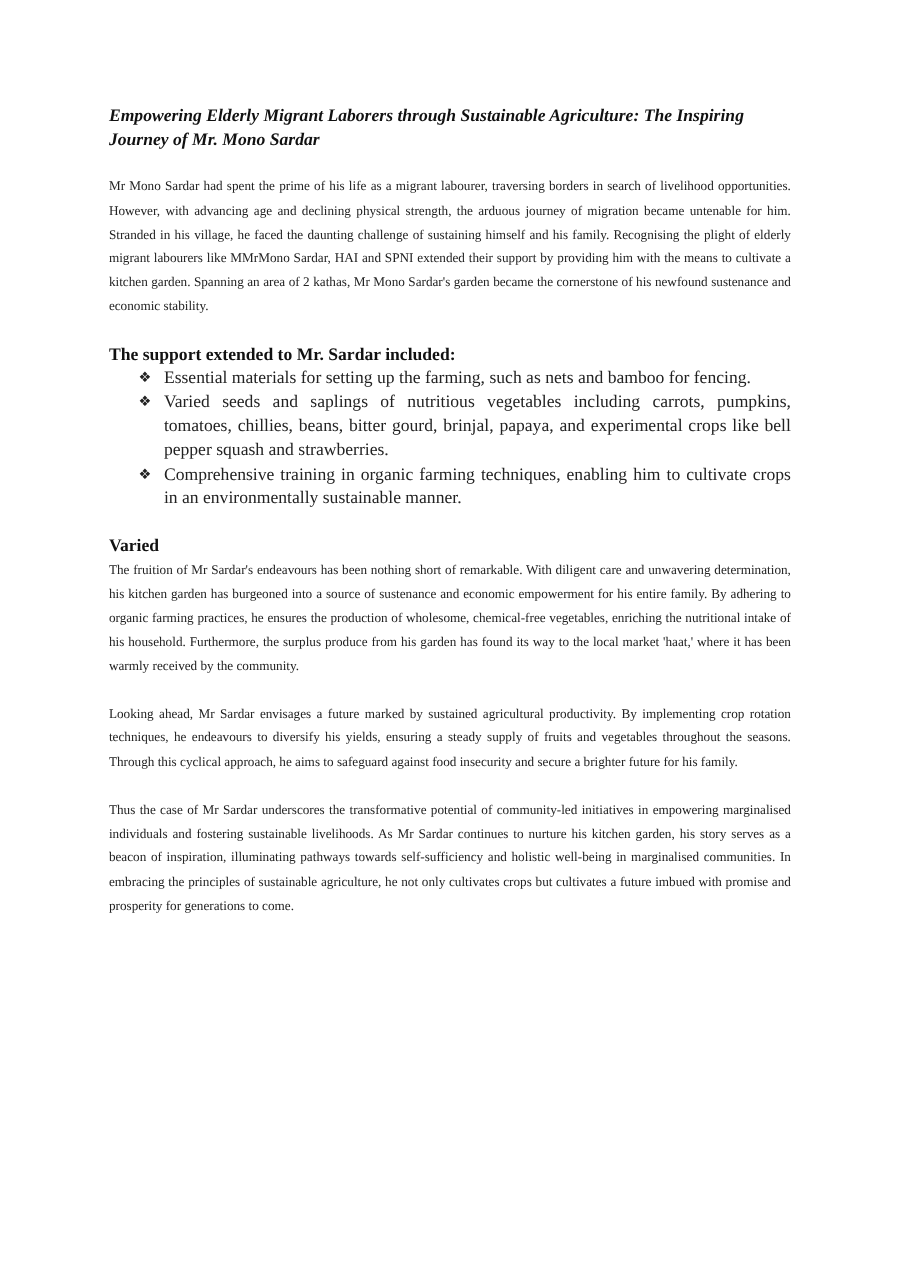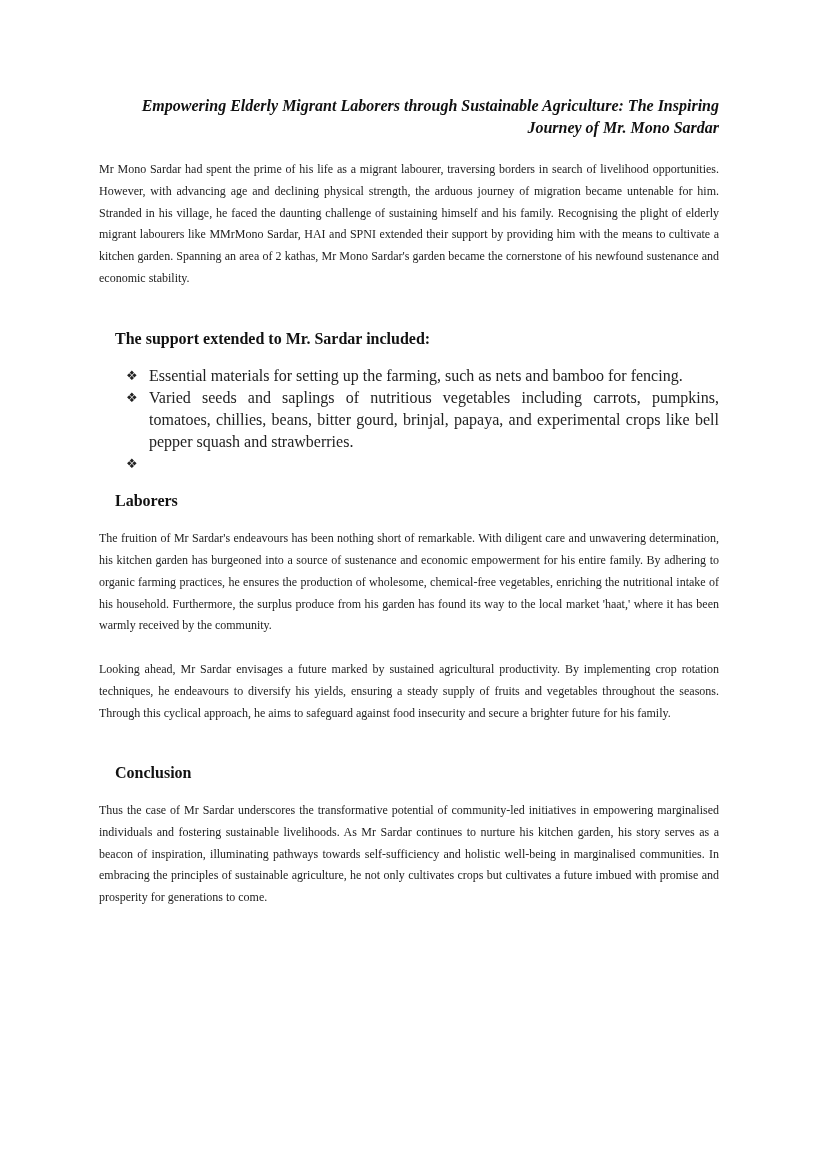--- a/index.html
+++ b/index.html
@@ -18,36 +18,36 @@
     position: absolute;
     left: 99px;
     top: 95px;
     width: 620px;
   }
   .title {
     font-weight: bold;
     font-style: italic;
     font-size: 16px;
     line-height: 22px;
-    text-align: right;
+    text-align: left;
     margin: 0 0 20px 0;
     color: #111111;
   }
   p.body {
     font-size: 12px;
     line-height: 21.8px;
     text-align: justify;
     margin: 0;
   }
   .gap { height: 21.8px; }
   .heading {
     font-weight: bold;
     font-size: 16px;
     line-height: 21.8px;
-    margin: 16px;
+    margin: 0;
     color: #111111;
   }
   ul.support {
     list-style: none;
     margin: 0;
     padding: 0 0 0 50px;
   }
   ul.support li {
     position: relative;
     font-size: 16px;
@@ -78,29 +78,29 @@
     <li>
       <span class="bullet">❖</span>
       <span>Essential materials for setting up the farming, such as nets and bamboo for fencing.</span>
     </li>
     <li>
       <span class="bullet">❖</span>
       <span>Varied seeds and saplings of nutritious vegetables including carrots, pumpkins, tomatoes, chillies, beans, bitter gourd, brinjal, papaya, and experimental crops like bell pepper squash and strawberries.</span>
     </li>
     <li>
       <span class="bullet">❖</span>
+      <span>Comprehensive training in organic farming techniques, enabling him to cultivate crops in an environmentally sustainable manner.</span>
     </li>
   </ul>
 
   <div class="gap"></div>
 
-  <p class="heading">Laborers</p>
+  <p class="heading">Varied</p>
   <p class="body">The fruition of Mr Sardar's endeavours has been nothing short of remarkable. With diligent care and unwavering determination, his kitchen garden has burgeoned into a source of sustenance and economic empowerment for his entire family. By adhering to organic farming practices, he ensures the production of wholesome, chemical-free vegetables, enriching the nutritional intake of his household. Furthermore, the surplus produce from his garden has found its way to the local market 'haat,' where it has been warmly received by the community.</p>
 
   <div class="gap"></div>
 
   <p class="body">Looking ahead, Mr Sardar envisages a future marked by sustained agricultural productivity. By implementing crop rotation techniques, he endeavours to diversify his yields, ensuring a steady supply of fruits and vegetables throughout the seasons. Through this cyclical approach, he aims to safeguard against food insecurity and secure a brighter future for his family.</p>
 
   <div class="gap"></div>
 
-  <p class="heading">Conclusion</p>
   <p class="body">Thus the case of Mr Sardar underscores the transformative potential of community-led initiatives in empowering marginalised individuals and fostering sustainable livelihoods. As Mr Sardar continues to nurture his kitchen garden, his story serves as a beacon of inspiration, illuminating pathways towards self-sufficiency and holistic well-being in marginalised communities. In embracing the principles of sustainable agriculture, he not only cultivates crops but cultivates a future imbued with promise and prosperity for generations to come.</p>
 </div>
 
 </body></html>

